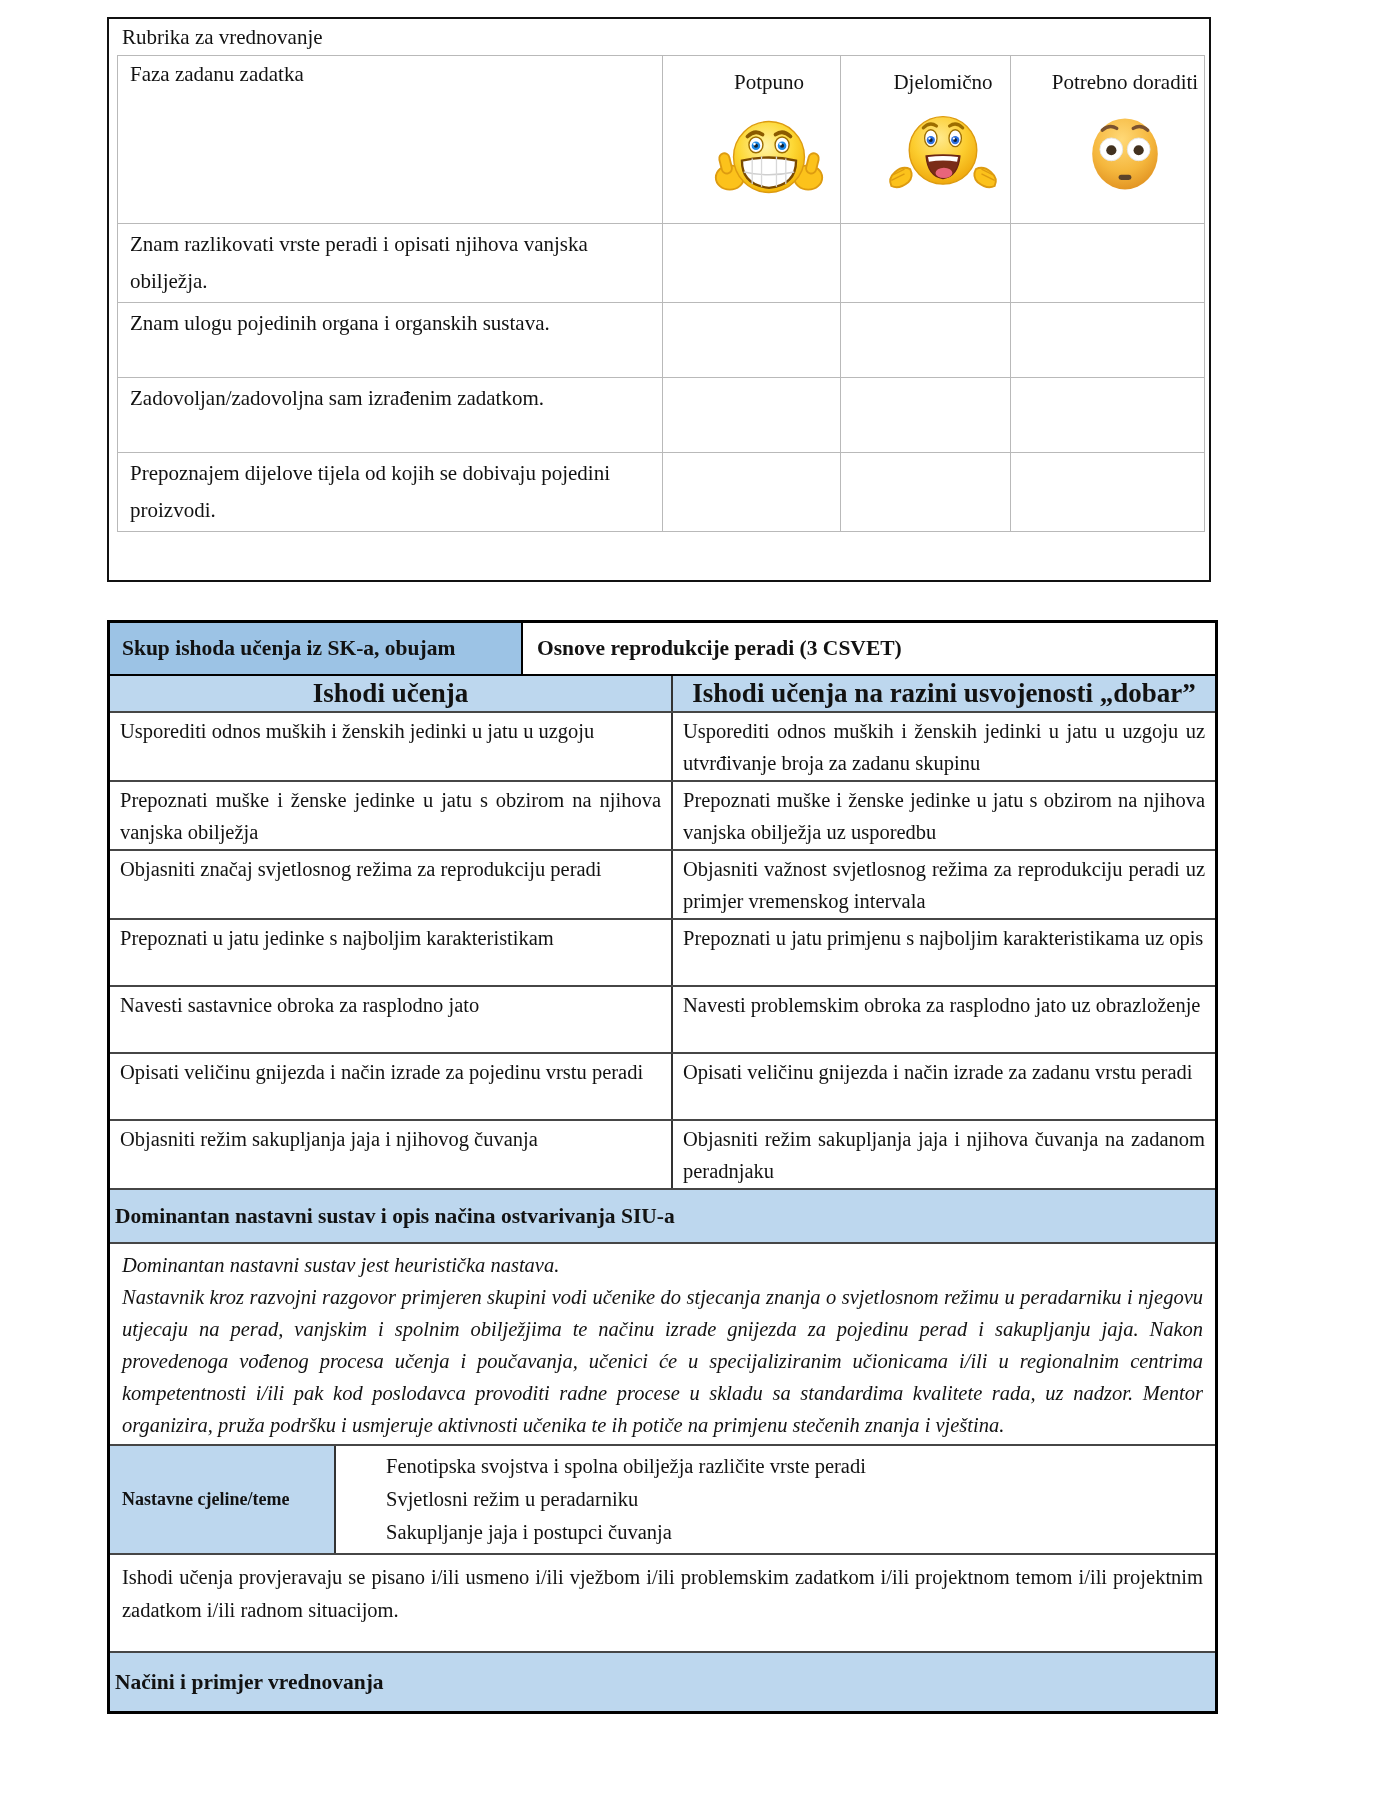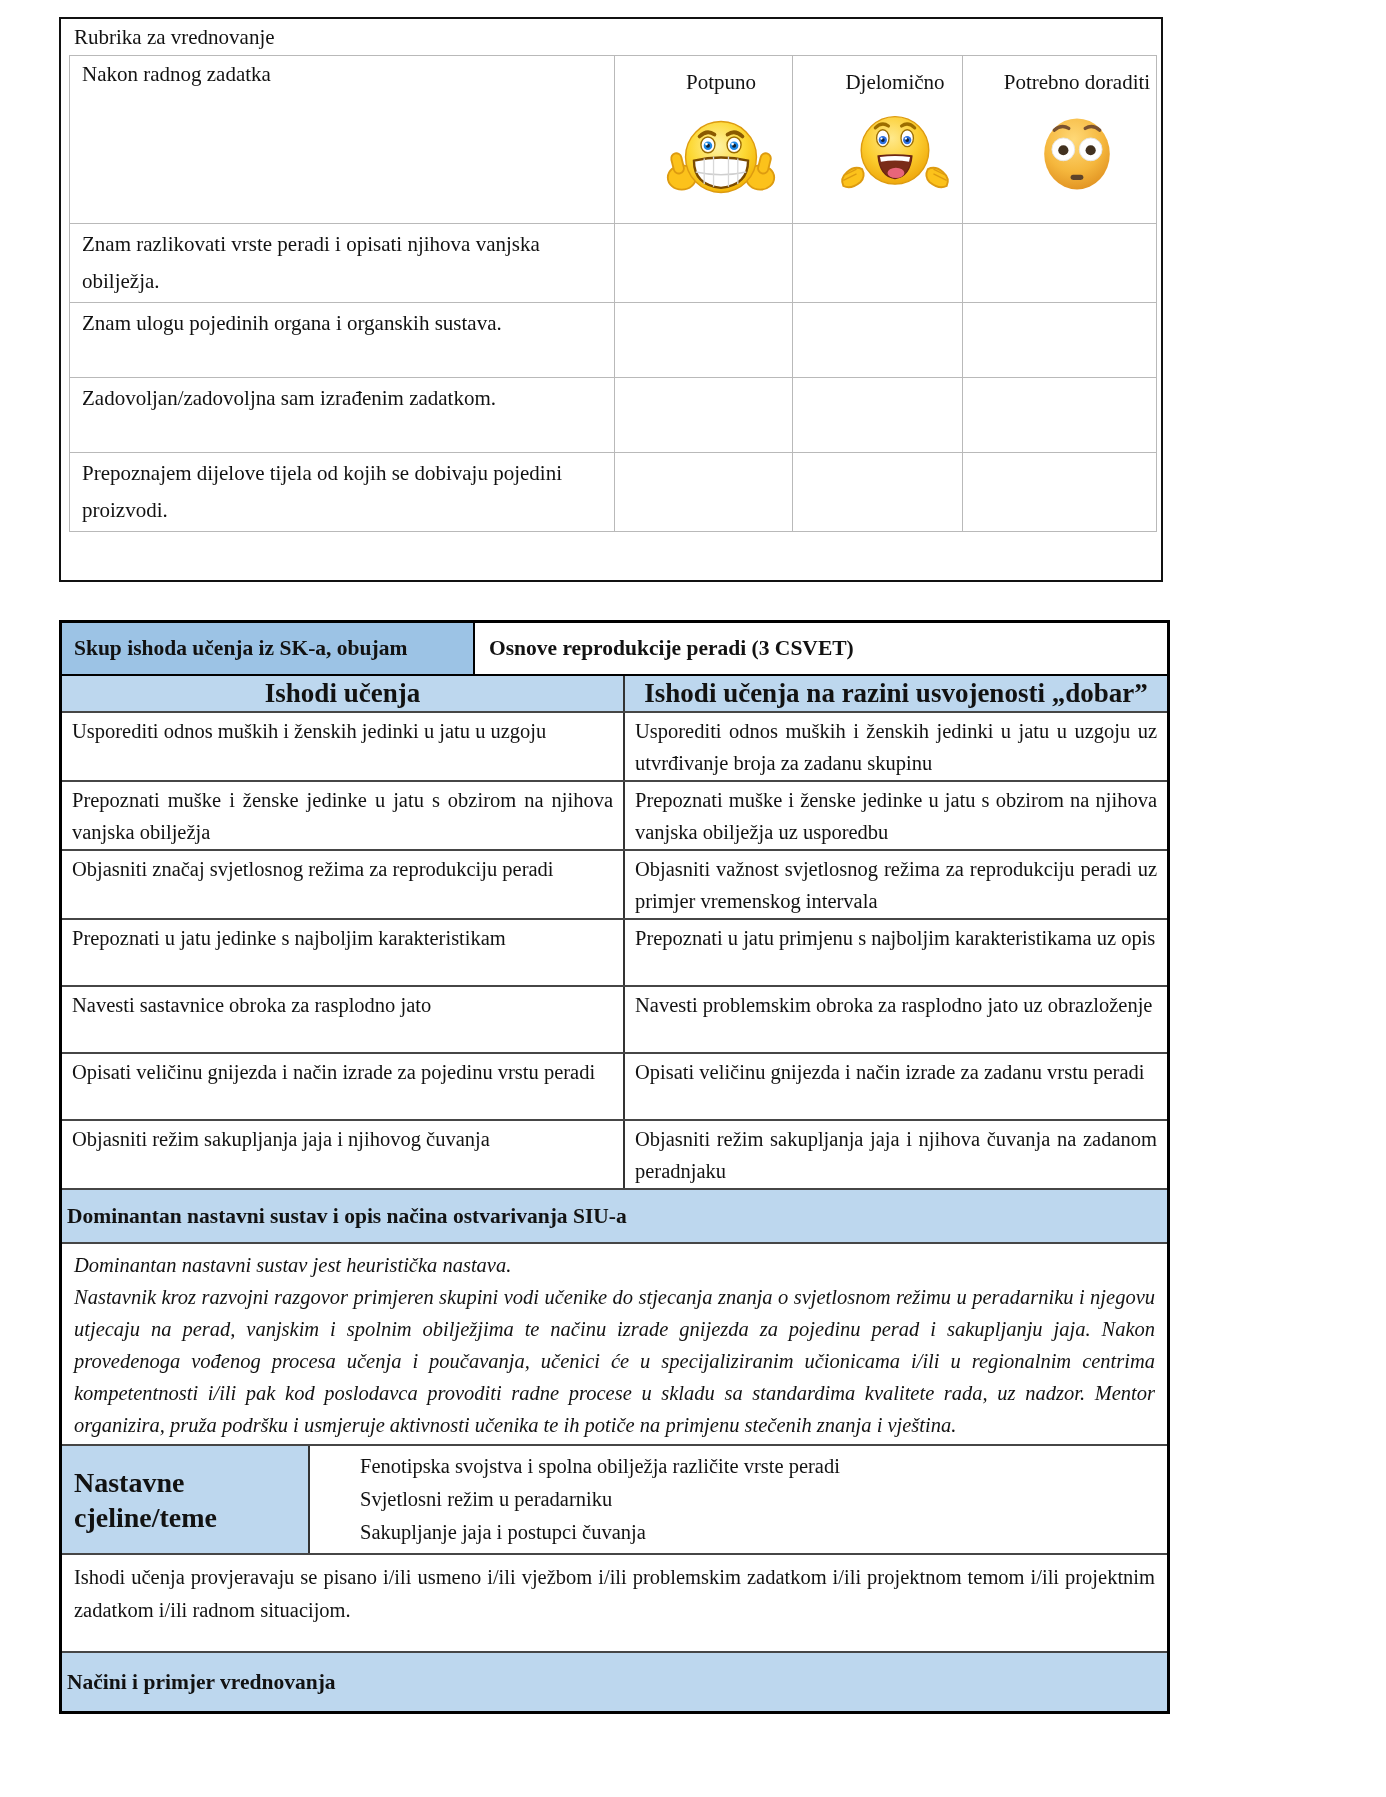--- a/index.html
+++ b/index.html
@@ -1,21 +1,21 @@
 <!DOCTYPE html>
 <html lang="hr"><head>
 <meta charset="utf-8">
 <style>
   html,body{margin:0;padding:0;}
   body{
     width:1386px;height:1797px;background:#ffffff;
     font-family:"Liberation Serif","DejaVu Serif",serif;
     color:#121212;
   }
-  .content{padding-top:17px;margin-left:59px;width:1111px;box-sizing:border-box;}
+  .content{padding-top:17px;margin-left:107px;width:1111px;box-sizing:border-box;}
 
   
   .card{
     width:1104px;height:565px;border:2px solid #111;box-sizing:border-box;
     padding:3px 5px;background:#fff;
   }
   .card-title{font-size:21px;padding:3px 8px 5px 8px;}
   table.rubric{border-collapse:collapse;margin-left:3px;width:1087px;table-layout:fixed;}
   table.rubric td{border:1.5px solid #b9b9b9;vertical-align:top;box-sizing:border-box;}
   td.phase-hdr{padding:6px 12px;font-size:21px;}
@@ -51,21 +51,21 @@
   }
   .rc .cl{width:561px;}
   .rc .cr{flex:1;border-left:2px solid #333;}
 
   .section-hdr{display:flex;align-items:center;min-height:54px;padding:4px 5px;font-size:21.5px;box-sizing:border-box;font-weight:bold;}
   .rowD{display:block;padding:5px 12px 3px 12px;font-size:20.5px;line-height:32px;box-sizing:border-box;}
   .rowD p{margin:0;font-style:italic;}
   .rowD p.just{text-align:justify;}
 
   .rowE{min-height:101px;}
-  .cellE1{width:246px;display:flex;align-items:center;padding:4px 12px;font-size:28px;line-height:35px;box-sizing:border-box;}
+  .cellE1{width:224px;display:flex;align-items:center;padding:4px 12px;font-size:18px;line-height:35px;box-sizing:border-box;}
   .cellE2{flex:1;border-left:2px solid #333;padding:4px 10px 4px 50px;box-sizing:border-box;}
   .cellE2 .unit{font-size:20.5px;line-height:33px;}
 
   .rowG{display:block;min-height:98px;padding:6px 12px;font-size:20.5px;line-height:33px;text-align:justify;box-sizing:border-box;}
 </style>
 </head>
 <body>
 
 <div class="content">
 
@@ -73,21 +73,21 @@
     <div class="card-title">Rubrika za vrednovanje</div>
     <table class="rubric">
       <colgroup>
           <col style="width:545px">
           <col style="width:178px">
           <col style="width:170px">
           <col style="width:194px">
         </colgroup>
       <tbody>
           <tr class="hdr-row">
-        <td class="phase-hdr">Nakon radnog zadatka</td>
+        <td class="phase-hdr">Faza zadanu zadatka</td>
         <td class="level-hdr">
           <div>Potpuno</div>
           <div class="emoji-wrap">
             <svg width="112" height="96" viewBox="0 0 120 100">
               <defs>
                 <radialGradient id="gy1" cx="45%" cy="35%" r="70%">
                   <stop offset="0%" stop-color="#fff3a6"></stop>
                       <stop offset="55%" stop-color="#fdd835"></stop>
                       <stop offset="100%" stop-color="#f2ae00"></stop>
                 </radialGradient>

